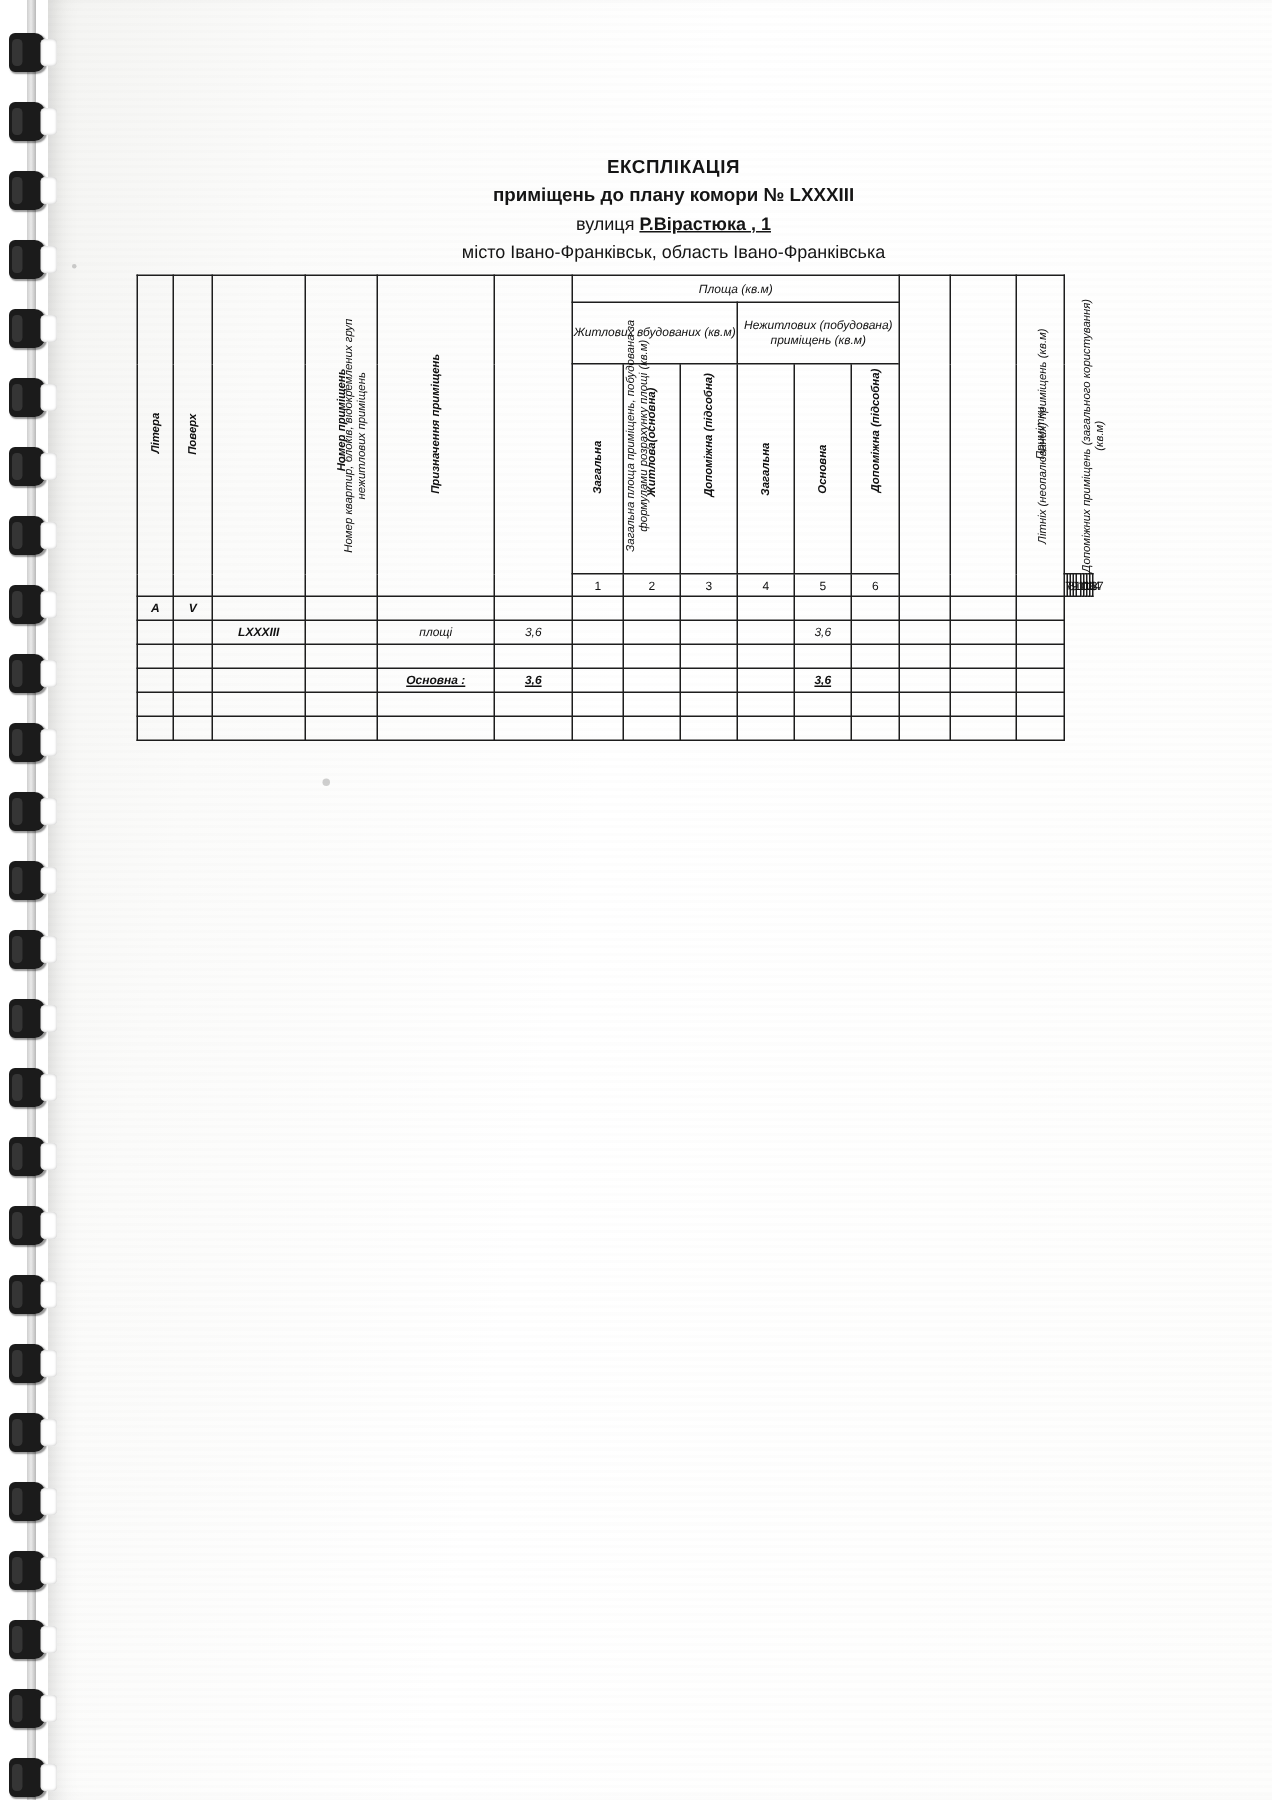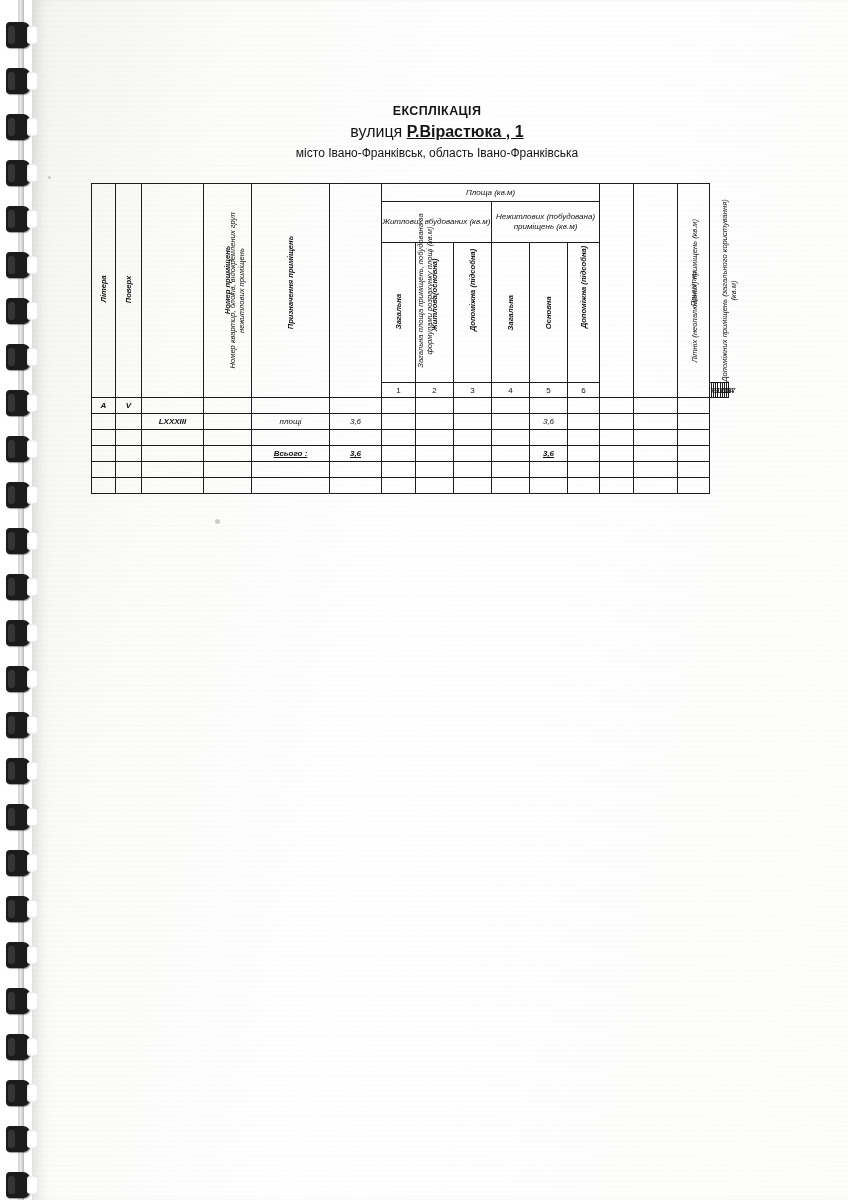--- a/index.html
+++ b/index.html
@@ -86,39 +86,39 @@
     width: 11px;
     height: 18px;
     background: #ffffff;
     border-radius: 3px;
     box-shadow: inset 0 0 2px rgba(0,0,0,0.25);
   }
 
   
   #header {
     position: absolute;
-    left: 92px;
+    left: 104px;
     top: 104px;
     width: 690px;
     text-align: center;
     color: #151515;
   }
   #header .line1 {
     font-size: 12.5px;
     font-weight: bold;
     letter-spacing: .4px;
     margin-bottom: 5px;
   }
   #header .line2 {
     font-size: 12.5px;
     font-weight: bold;
     margin-bottom: 5px;
   }
   #header .line3 {
-    font-size: 16px;
+    font-size: 12px;
     margin-bottom: 5px;
   }
   #header .line3 .underline {
     font-weight: bold;
     text-decoration: underline;
   }
   #header .line4 {
     font-size: 12px;
     font-weight: normal;
   }
@@ -258,20 +258,21 @@
       <div class="coil" style="top: 1080px;"></div>
       <div class="punch" style="top: 1084px;"></div>
       <div class="coil" style="top: 1126px;"></div>
       <div class="punch" style="top: 1130px;"></div>
       <div class="coil" style="top: 1172px;"></div>
       <div class="punch" style="top: 1176px;"></div>
     </div>
 
   <div id="header">
     <div class="line1">ЕКСПЛІКАЦІЯ</div>
+    <div class="line2">приміщень до плану комори № LXXXIII</div>
     <div class="line3">
       <span>вулиця</span>
       <span class="underline">Р.Вірастюка , 1</span>
     </div>
     <div class="line4">місто Івано-Франківськ, область Івано-Франківська</div>
   </div>
 
   <div id="table-wrap">
     <table class="expl">
       <colgroup>
@@ -420,21 +421,21 @@
         <td></td>
         <td></td>
         <td></td>
       </tr>
 
       <tr class="datarow">
         <td></td>
         <td></td>
         <td></td>
         <td></td>
-        <td class="bold u-underline">Всього :</td>
+        <td class="bold u-underline">Основна :</td>
         <td class="bold u-underline">3,6</td>
         <td></td>
         <td></td>
         <td></td>
         <td></td>
         <td class="bold u-underline">3,6</td>
         <td></td>
         <td></td>
         <td></td>
         <td></td>

